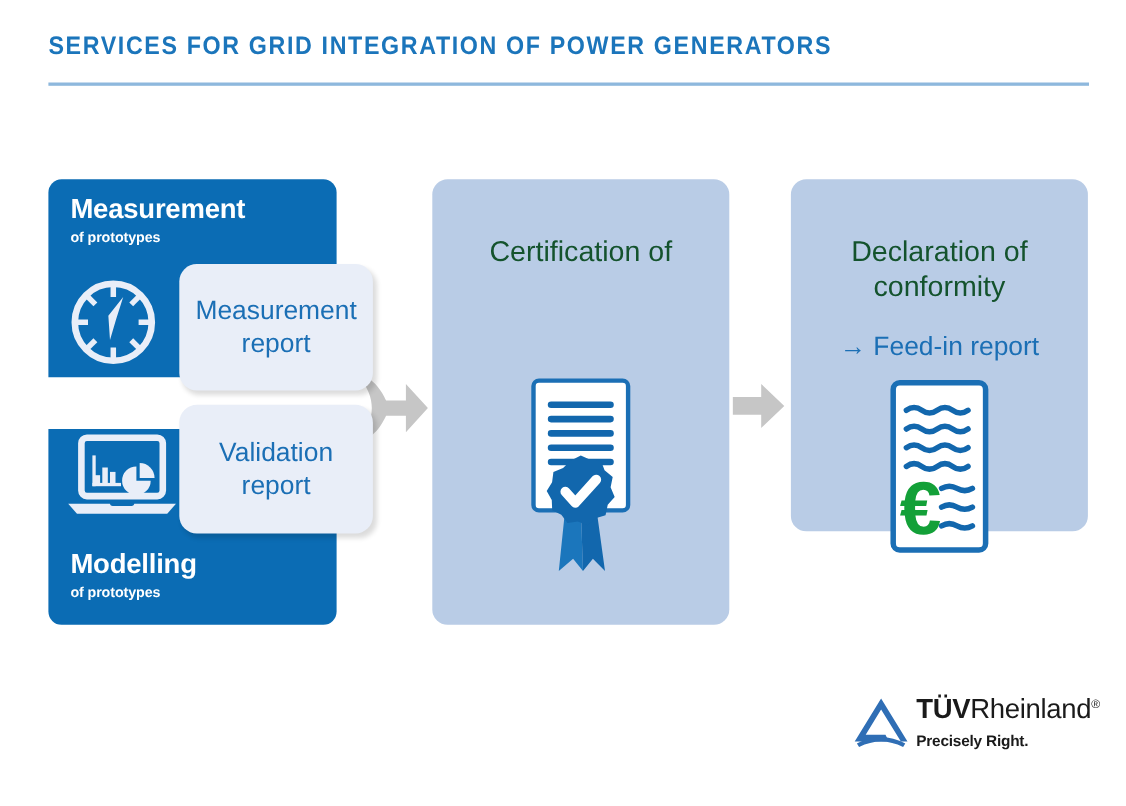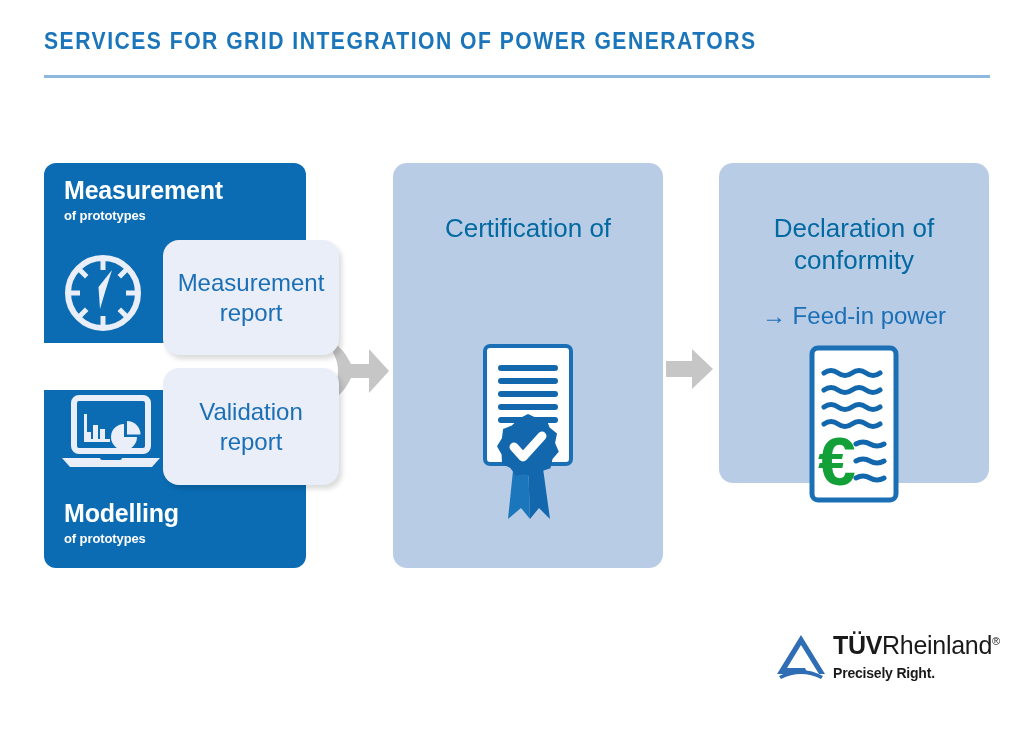--- a/index.html
+++ b/index.html
@@ -141,21 +141,21 @@
     left: 719px;
     top: 163px;
     width: 270px;
     height: 320px;
   }
   .panel-title {
     position: absolute;
     left: 0;
     width: 100%;
     text-align: center;
-    color: #0369a1;
+    color: #14532d;
     font-size: 26px;
     line-height: 1.22;
     top: 50px;
   }
   .panel-sub {
     position: absolute;
     left: 0;
     width: 100%;
     text-align: center;
     color: #1b6fb5;
@@ -322,21 +322,21 @@
         </g>
       </svg>
     </div>
   </div>
 
   <div class="panel" id="panel-declaration">
     <div class="panel-title">
       <span>Declaration of</span><br>
       <span>conformity</span>
     </div>
-    <div class="panel-sub">→ Feed-in power</div>
+    <div class="panel-sub">→ Feed-in report</div>
     <div class="panel-graphic" id="decl-graphic">
       <svg width="112" height="165" viewBox="0 0 112 165">
         <rect x="14" y="3" width="84" height="152" rx="6" fill="#ffffff" stroke="#1b6fb5" stroke-width="5"></rect>
         <g fill="none" stroke="#1267ad" stroke-width="5" stroke-linecap="round">
           <path d="M26 28 q7 -5 14 0 t14 0 t14 0 t14 0"></path>
           <path d="M26 45 q7 -5 14 0 t14 0 t14 0 t14 0"></path>
           <path d="M26 62 q7 -5 14 0 t14 0 t14 0 t14 0"></path>
           <path d="M26 79 q7 -5 14 0 t14 0 t14 0 t14 0"></path>
           <path d="M58 99 q7 -4 14 0 t14 0"></path>
           <path d="M58 116 q7 -4 14 0 t14 0"></path>

